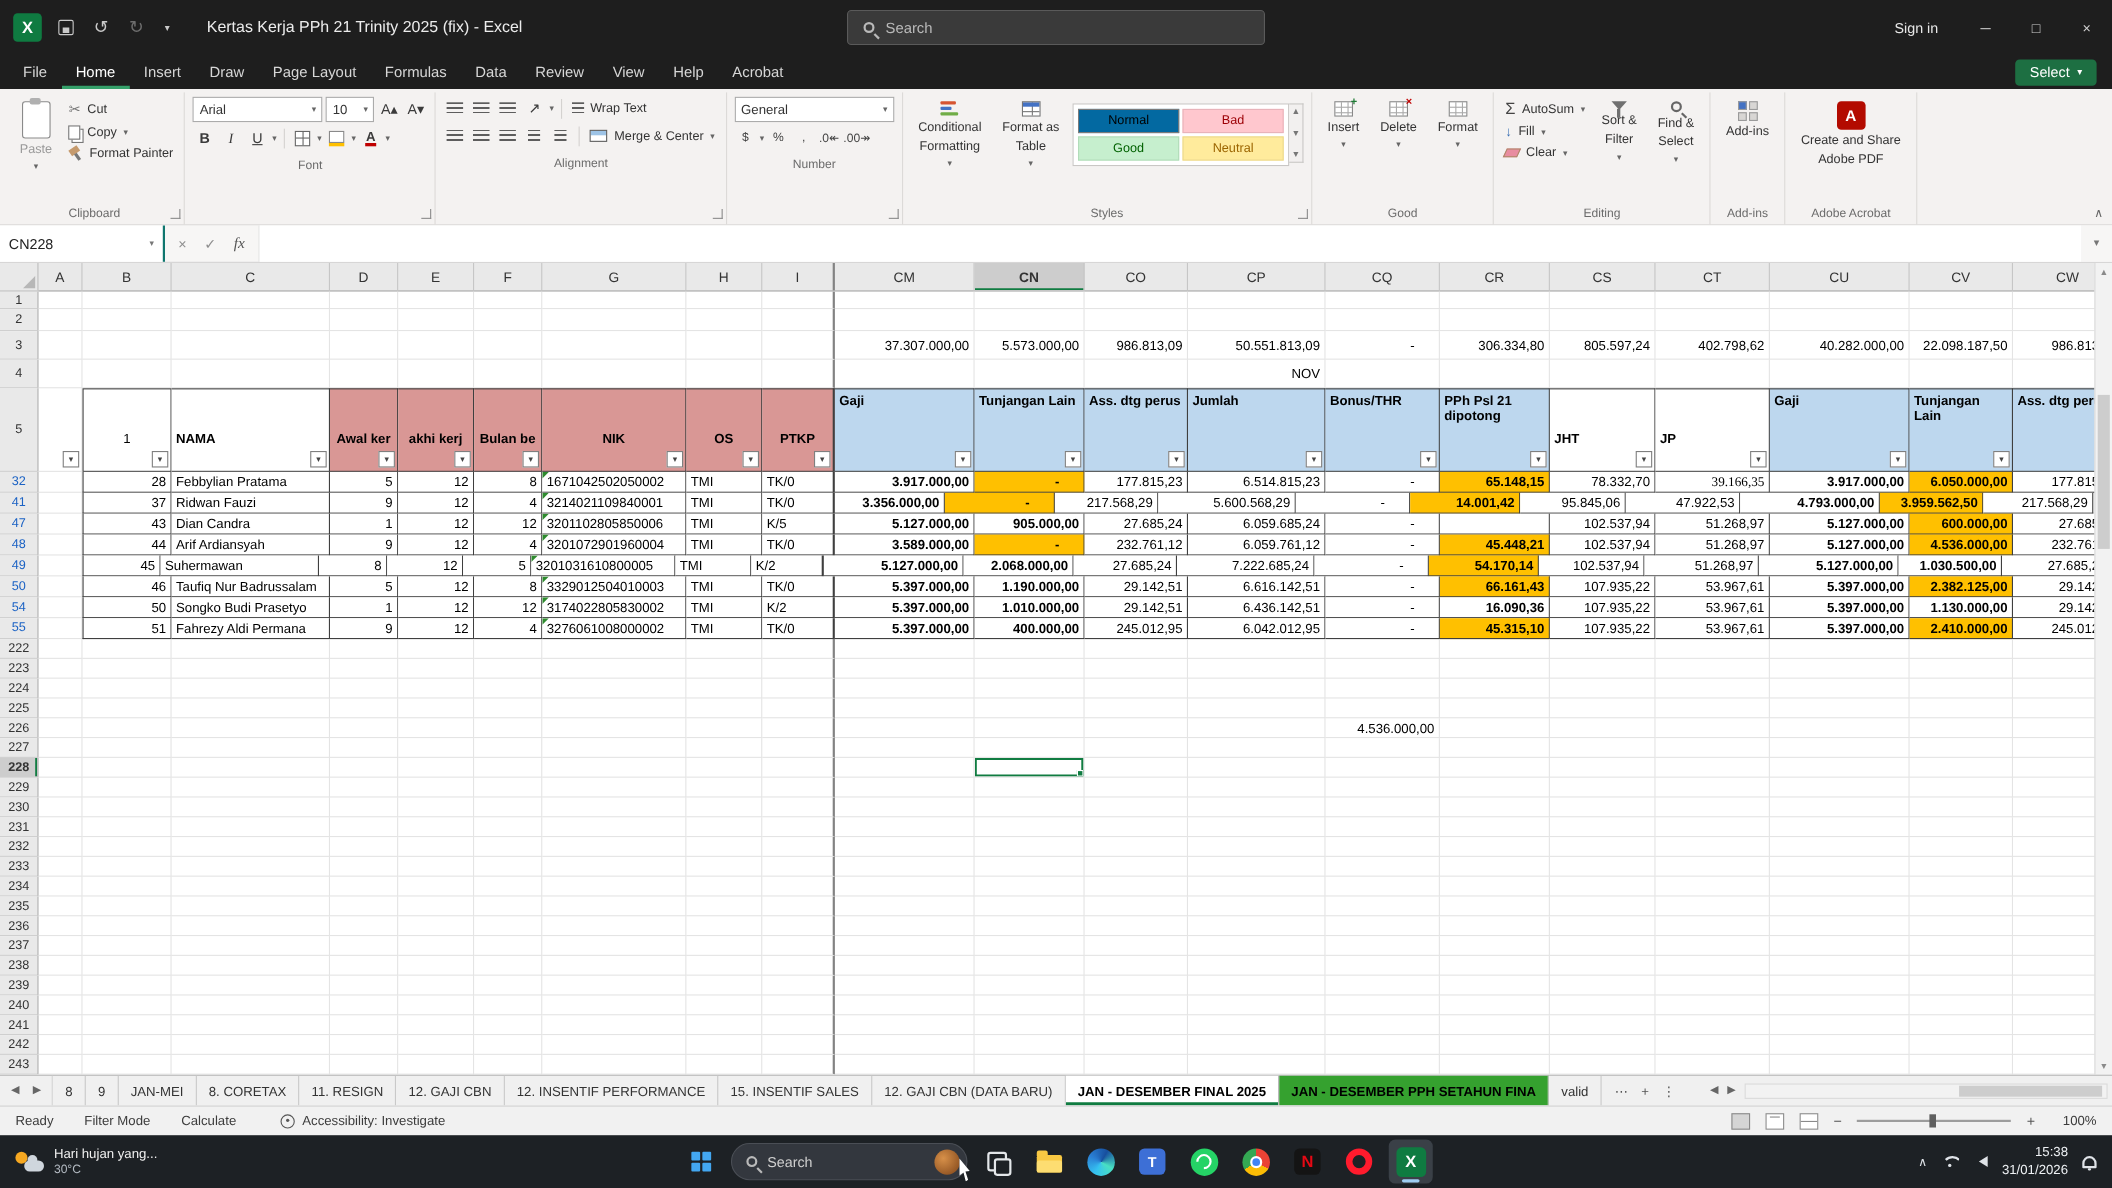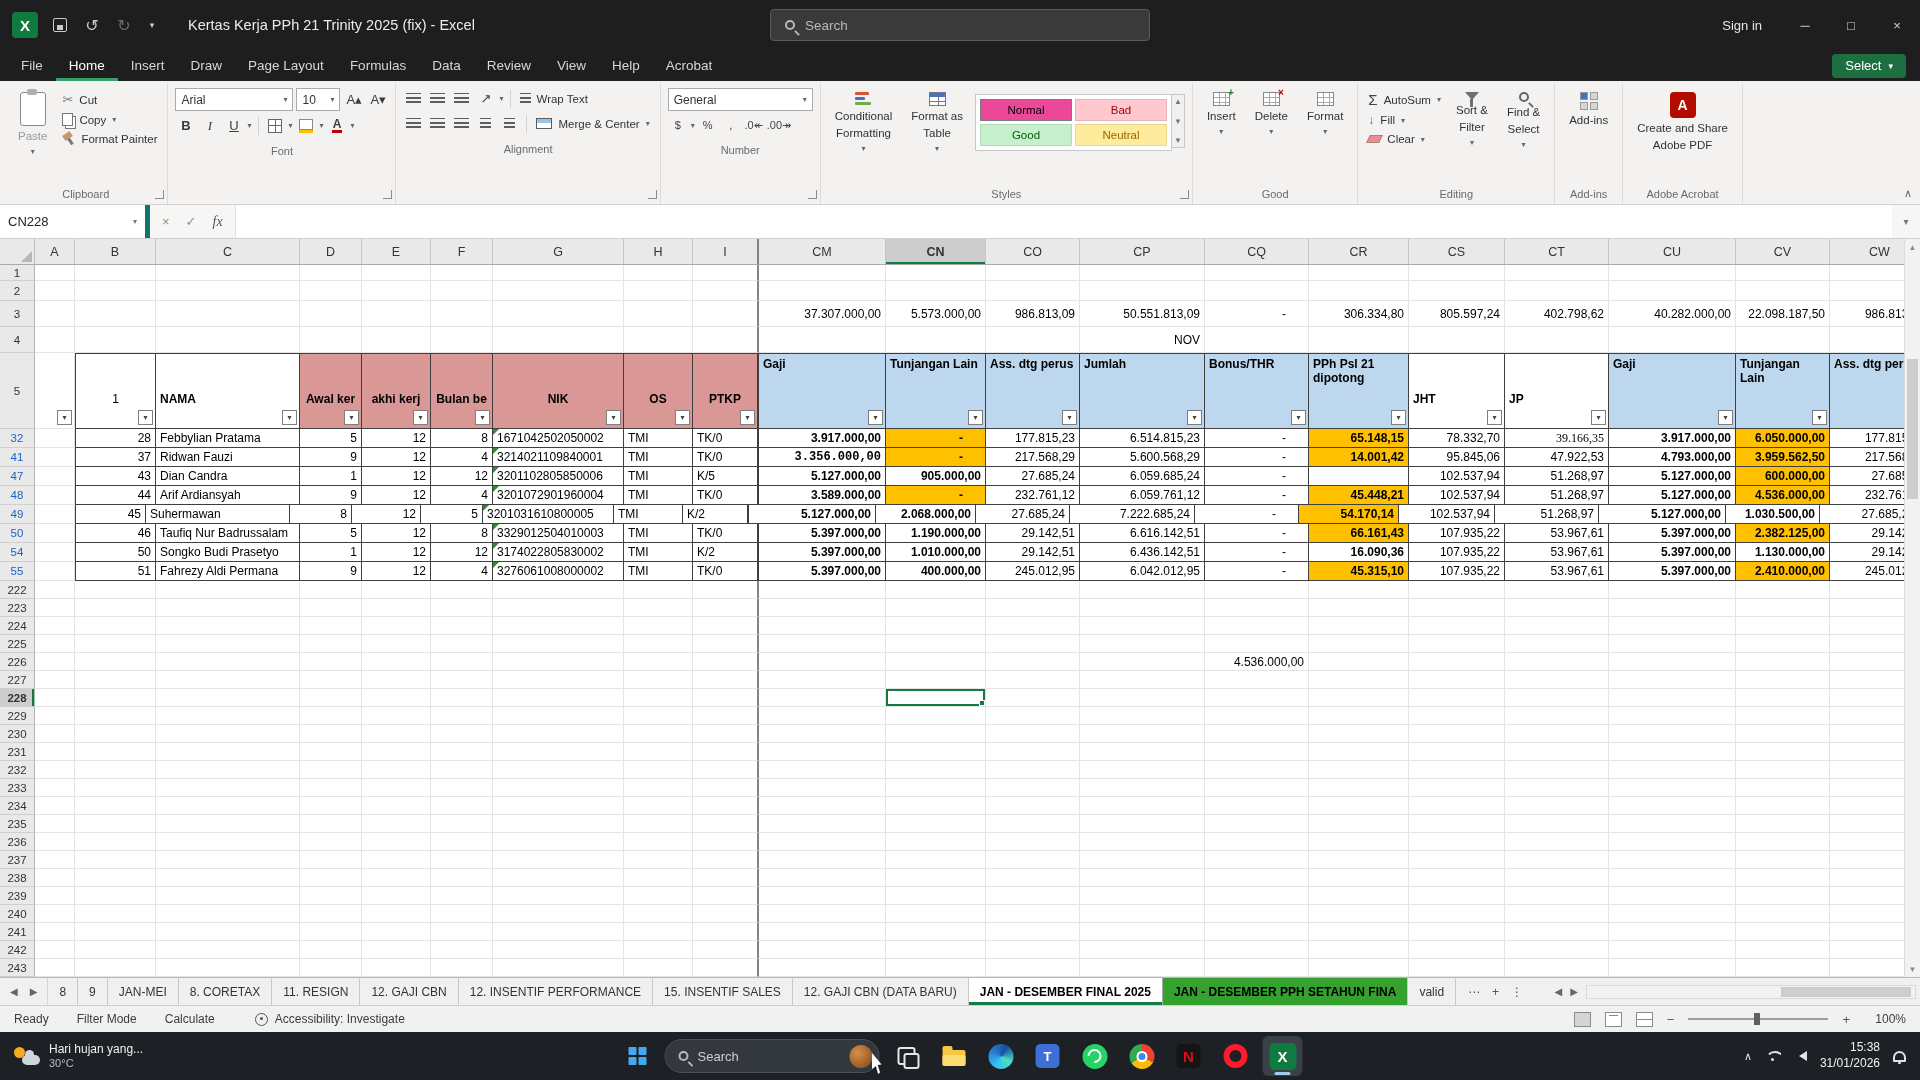--- a/index.html
+++ b/index.html
@@ -91,21 +91,21 @@
 .mag.dark{border-color:#666;}
 .mag.dark::after{background:#666;}
 .ic-addins{width:18px;height:18px;display:grid;grid-template:1fr 1fr/1fr 1fr;gap:2px;}
 .ic-addins span{background:#d8d6d4;border:1px solid #9a9a9a;}
 .ic-addins span:first-child{background:#4472c4;}
 .ic-adobe{width:26px;height:26px;background:#b30b00;border-radius:4px;display:grid;place-items:center;color:#fff;font-weight:bold;font-size:14px;}
 .ribbon-collapse{position:absolute;right:8px;bottom:4px;font-size:11px;color:#666;}
 
 
 .formulabar{position:absolute;top:205px;left:0;right:0;height:34px;background:#f7f6f5;border-bottom:1px solid #cfcfcf;display:flex;align-items:stretch;}
-.namebox{width:150px;background:#fff;border-right:5px solid #0f766e;display:flex;align-items:center;padding:0 8px;font-size:13px;color:#222;}
+.namebox{width:150px;background:#fff;border-right:2px solid #0f766e;display:flex;align-items:center;padding:0 8px;font-size:13px;color:#222;}
 .namebox .car{margin-left:auto;color:#777;}
 .fx-area{display:flex;align-items:center;gap:16px;padding:0 12px;color:#8f8f8f;font-size:13px;border-right:1px solid #e2e2e2;}
 .fx{font-style:italic;font-family:"Liberation Serif",serif;font-size:14px;color:#555;}
 .fm-input{flex:1;background:#fff;}
 .fm-collapse{width:28px;display:grid;place-items:center;color:#777;font-size:10px;background:#f7f6f5;}
 
 
 .grid{position:absolute;top:239px;left:0;right:0;height:738px;background:#fff;overflow:hidden;}
 .gridhead{height:26px;display:flex;background:#e9e9e9;border-bottom:1px solid #a9a9a9;}
 .corner{width:35px;flex:0 0 auto;border-right:1px solid #bdbdbd;position:relative;background:#e9e9e9;}
@@ -416,21 +416,21 @@
           <span class="car">▾</span>
         </div>
         <div class="bigv">
           <span class="ic-table"></span>
           <span>Format as</span>
           <span>Table</span>
           <span class="car">▾</span>
         </div>
         <div style="display:flex;align-items:flex-start;padding-top:6px;">
           <div class="gallery">
-              <div class="stylecell" style="background: #ec4899; color: rgb(0, 0, 0); border-color: rgb(123, 123, 123);">Normal</div>
+              <div class="stylecell" style="background: #0369a1; color: rgb(0, 0, 0); border-color: rgb(123, 123, 123);">Normal</div>
               <div class="stylecell" style="background: rgb(255, 199, 206); color: rgb(156, 0, 6); border-color: rgb(232, 179, 186);">Bad</div>
               <div class="stylecell" style="background: rgb(198, 239, 206); color: rgb(0, 97, 0); border-color: rgb(178, 220, 186);">Good</div>
               <div class="stylecell" style="background: rgb(255, 235, 156); color: rgb(156, 101, 0); border-color: rgb(236, 217, 143);">Neutral</div>
             </div>
           <div class="gal-arrows">
               <span>▲</span>
               <span>▼</span>
               <span>▼</span>
             </div>
         </div>
@@ -768,21 +768,21 @@
           <div class="rowh filt">41</div>
           <div class="cell pl al-r" style="width: 40px;"></div>
           <div class="cell tb bl al-r" style="width: 81px;">37</div>
           <div class="cell tb al-l" style="width: 144px;">Ridwan Fauzi</div>
           <div class="cell tb al-r" style="width: 62px;">9</div>
           <div class="cell tb al-r" style="width: 69px;">12</div>
           <div class="cell tb al-r" style="width: 62px;">4</div>
           <div class="cell tb al-l err" style="width: 131px;">3214021109840001</div>
           <div class="cell tb al-l" style="width: 69px;">TMI</div>
           <div class="cell frz tb al-l" style="width: 66px;">TK/0</div>
-          <div class="cell tb al-r bo" style="width: 127px; font-family: Liberation Mono, monospace;">3.356.000,00</div>
+          <div class="cell tb al-r bo" style="width: 100px;">3.356.000,00</div>
           <div class="cell tb al-r bo or dash" style="width: 100px;">-</div>
           <div class="cell tb al-r" style="width: 94px;">217.568,29</div>
           <div class="cell tb al-r" style="width: 125px;">5.600.568,29</div>
           <div class="cell tb al-r dash" style="width: 104px;">-</div>
           <div class="cell tb al-r bo or" style="width: 100px;">14.001,42</div>
           <div class="cell tb al-r" style="width: 96px;">95.845,06</div>
           <div class="cell tb al-r" style="width: 104px;">47.922,53</div>
           <div class="cell tb al-r bo" style="width: 127px;">4.793.000,00</div>
           <div class="cell tb al-r bo or" style="width: 94px;">3.959.562,50</div>
           <div class="cell tb al-r" style="width: 100px;">217.568,29</div>

